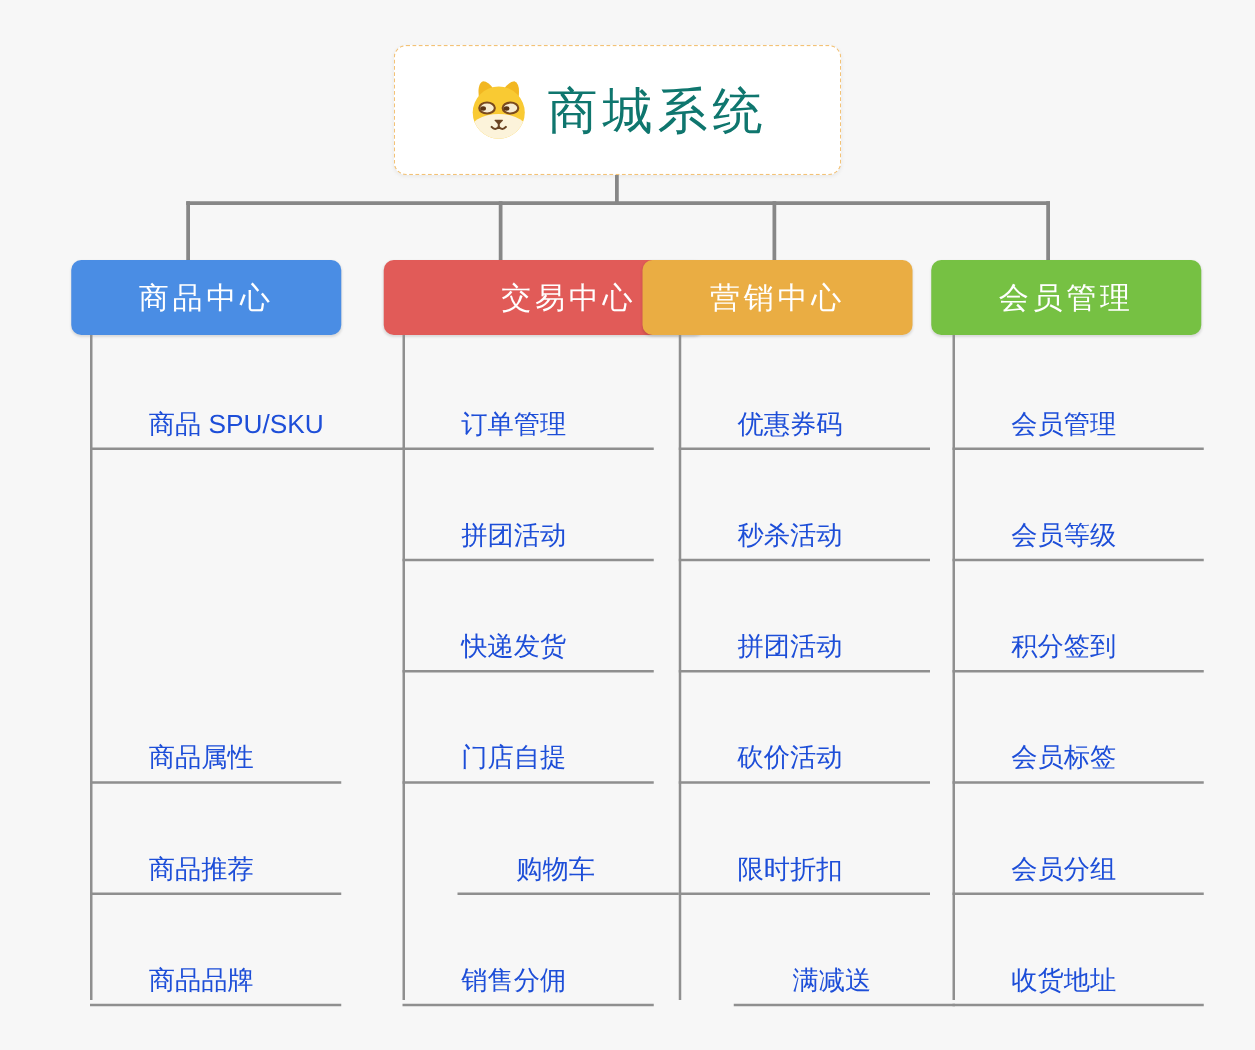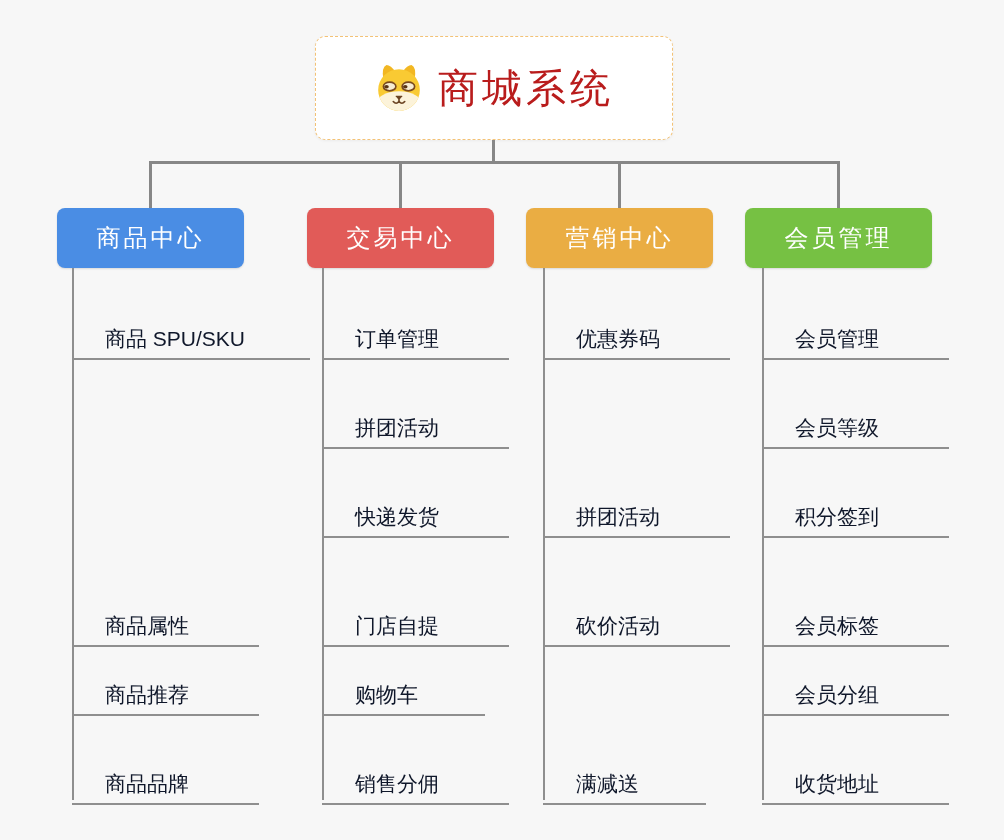--- a/index.html
+++ b/index.html
@@ -20,72 +20,72 @@
     background:#ffffff;
     border:1px dashed #f3c276;
     border-radius:10px;
     box-sizing:border-box;
     display:flex;align-items:center;justify-content:center;gap:14px;
     box-shadow:0 1px 3px rgba(0,0,0,0.05);
   }
   .root-title{
     font-size:40px;
     letter-spacing:4px;
-    color:#b91c1c;
+    color:#0f766e;
     font-weight:500;
     white-space:nowrap;
   }
   .root-icon{width:50px;height:50px;flex:0 0 auto;}
 
   
   .line{position:absolute;background:#878787;}
 
   
   .branch{
-    position:absolute;top:208px;width:187px;height:60px;
+    position:absolute;top:208px;width:216px;height:60px;
     border-radius:8px;
     display:flex;align-items:center;justify-content:center;
     color:#ffffff;
     font-size:24px;
     letter-spacing:3px;
     box-shadow:0 1px 2px rgba(0,0,0,0.12);
     cursor:default;
   }
   .branch.b0{left:57px;}
-  .branch.b1{left:307px;}
-  .branch.b2{left:526px;}
+  .branch.b1{left:307px;padding-left:40px;}
+  .branch.b2{left:514px;}
   .branch.b3{left:745px;}
 
   
   .vline{position:absolute;top:268px;width:2px;height:532px;background:#8f8f8f;}
   .vline.c0{left:72px;}
   .vline.c1{left:322px;}
   .vline.c2{left:543px;}
   .vline.c3{left:762px;}
 
   
   .item{
     position:absolute;
     width:154px;height:40px;
     border-bottom:2px solid #8f8f8f;
     box-sizing:content-box;
     display:flex;align-items:flex-end;
-    padding-left:33px;padding-bottom:5px;
-    font-size:21px;color:#0f172a;
+    padding-left:47px;padding-bottom:5px;
+    font-size:21px;color:#1d4ed8;
     white-space:nowrap;
     cursor:default;
   }
   .col0{left:72px;}
   .col1{left:322px;}
   .col2{left:543px;}
   .col3{left:762px;}
   .r0{top:313px;} .r1{top:402px;} .r2{top:491px;}
-  .r3{top:600px;} .r4{top:669px;} .r5{top:758px;}
+  .r3{top:580px;} .r4{top:669px;} .r5{top:758px;}
   .w-wide{width:205px;}
-  .w-narrow{width:130px;}
+  .w-narrow{width:130px;margin-left:44px;}
 </style>
 </head>
 <body>
 
 <div class="canvas">
 
   <div class="root-node">
     <svg class="root-icon" viewBox="0 0 48 48" aria-hidden="true">
       <path d="M9 16 Q7 4 12 2 Q16 2 21 9 Z" fill="#f2b722"></path>
       <path d="M39 16 Q41 4 36 2 Q32 2 27 9 Z" fill="#f2b722"></path>
@@ -136,22 +136,24 @@
   <div class="item col0 r5">商品品牌</div>
 
   <div class="item col1 r0">订单管理</div>
   <div class="item col1 r1">拼团活动</div>
   <div class="item col1 r2">快递发货</div>
   <div class="item col1 r3">门店自提</div>
   <div class="item col1 r4 w-narrow">购物车</div>
   <div class="item col1 r5">销售分佣</div>
 
   <div class="item col2 r0">优惠券码</div>
+  <div class="item col2 r1">秒杀活动</div>
   <div class="item col2 r2">拼团活动</div>
   <div class="item col2 r3">砍价活动</div>
+  <div class="item col2 r4">限时折扣</div>
   <div class="item col2 r5 w-narrow">满减送</div>
 
   <div class="item col3 r0">会员管理</div>
   <div class="item col3 r1">会员等级</div>
   <div class="item col3 r2">积分签到</div>
   <div class="item col3 r3">会员标签</div>
   <div class="item col3 r4">会员分组</div>
   <div class="item col3 r5">收货地址</div>
 
 </div>

